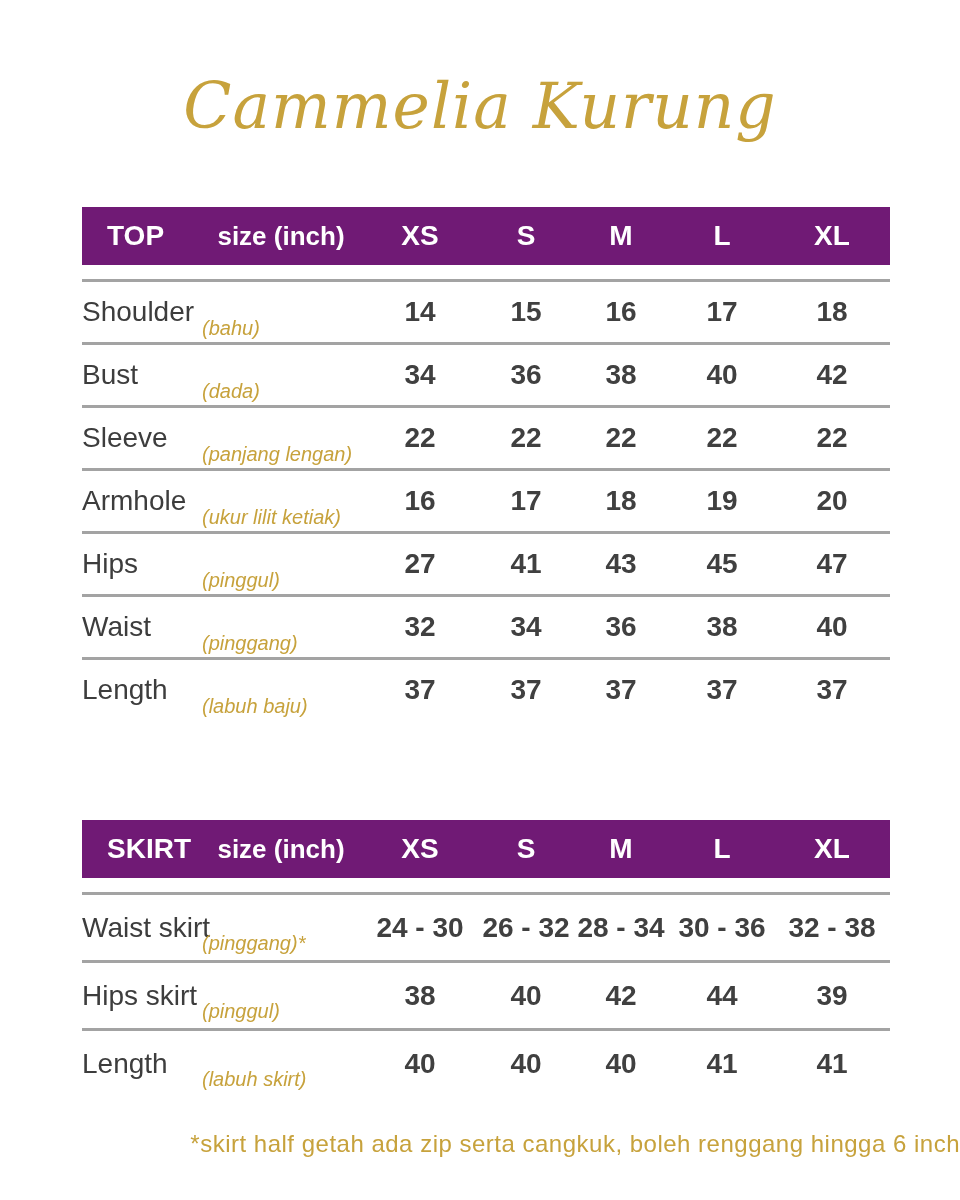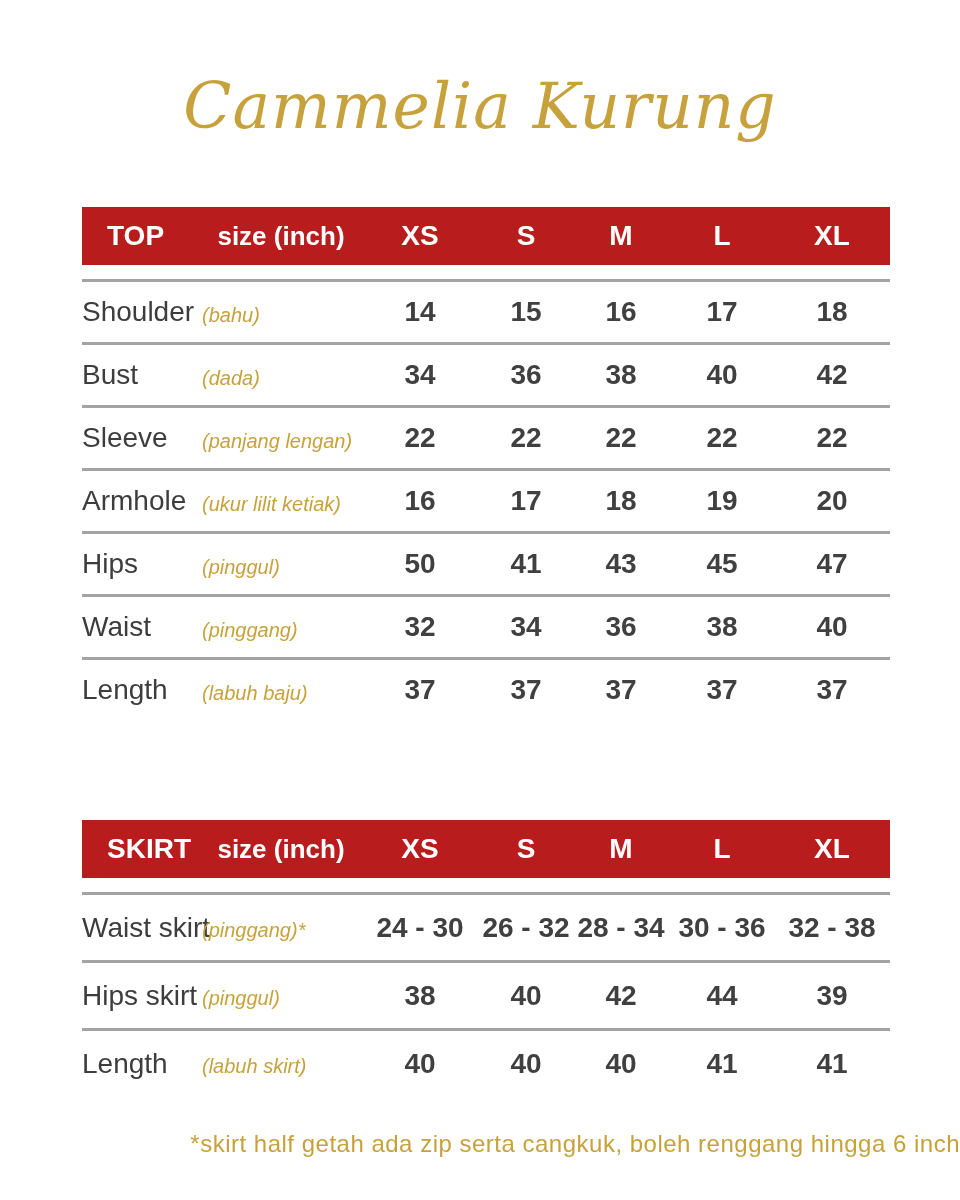--- a/index.html
+++ b/index.html
@@ -32,21 +32,21 @@
   .chart {
     width: 808px;
     margin-left: 82px;
   }
   .chart.first { margin-top: 66px; }
   .chart.second { margin-top: 100px; }
   .bar {
     display: flex;
     align-items: center;
     height: 58px;
-    background: #b91c1c;
+    background: #701a75;
     color: #ffffff;
     font-weight: bold;
     font-size: 28px;
   }
   .bar .cat { padding-left: 25px; text-align: left; }
   .bar .unit { font-size: 26px; text-align: center; }
   .bar .sz { text-align: center; }
   .col-label { width: 120px; flex: 0 0 120px; }
   .col-malay { width: 158px; flex: 0 0 158px; }
   .col-xs { width: 120px; flex: 0 0 120px; }
@@ -62,21 +62,21 @@
     height: 63px;
   }
   .row.tall { height: 68px; }
   .lbl { font-size: 28px; color: #3D3D3D; white-space: nowrap; }
   .malay {
     font-size: 20px;
     color: #C7A23C;
     font-style: italic;
     white-space: nowrap;
     position: relative;
-    top: 3px;
+    top: 16px;
   }
   .val {
     font-size: 28px;
     font-weight: bold;
     color: #404040;
     text-align: center;
     white-space: nowrap;
   }
   .footnote {
     margin-top: 34px;
@@ -138,21 +138,21 @@
         <div class="malay col-malay">(ukur lilit ketiak)</div>
         <div class="val col-xs">16</div>
         <div class="val col-s">17</div>
         <div class="val col-m">18</div>
         <div class="val col-l">19</div>
         <div class="val col-xl">20</div>
       </div>
       <div class="row">
         <div class="lbl col-label">Hips</div>
         <div class="malay col-malay">(pinggul)</div>
-        <div class="val col-xs">50</div>
+        <div class="val col-xs">27</div>
         <div class="val col-s">41</div>
         <div class="val col-m">43</div>
         <div class="val col-l">45</div>
         <div class="val col-xl">47</div>
       </div>
       <div class="row">
         <div class="lbl col-label">Waist</div>
         <div class="malay col-malay">(pinggang)</div>
         <div class="val col-xs">32</div>
         <div class="val col-s">34</div>

